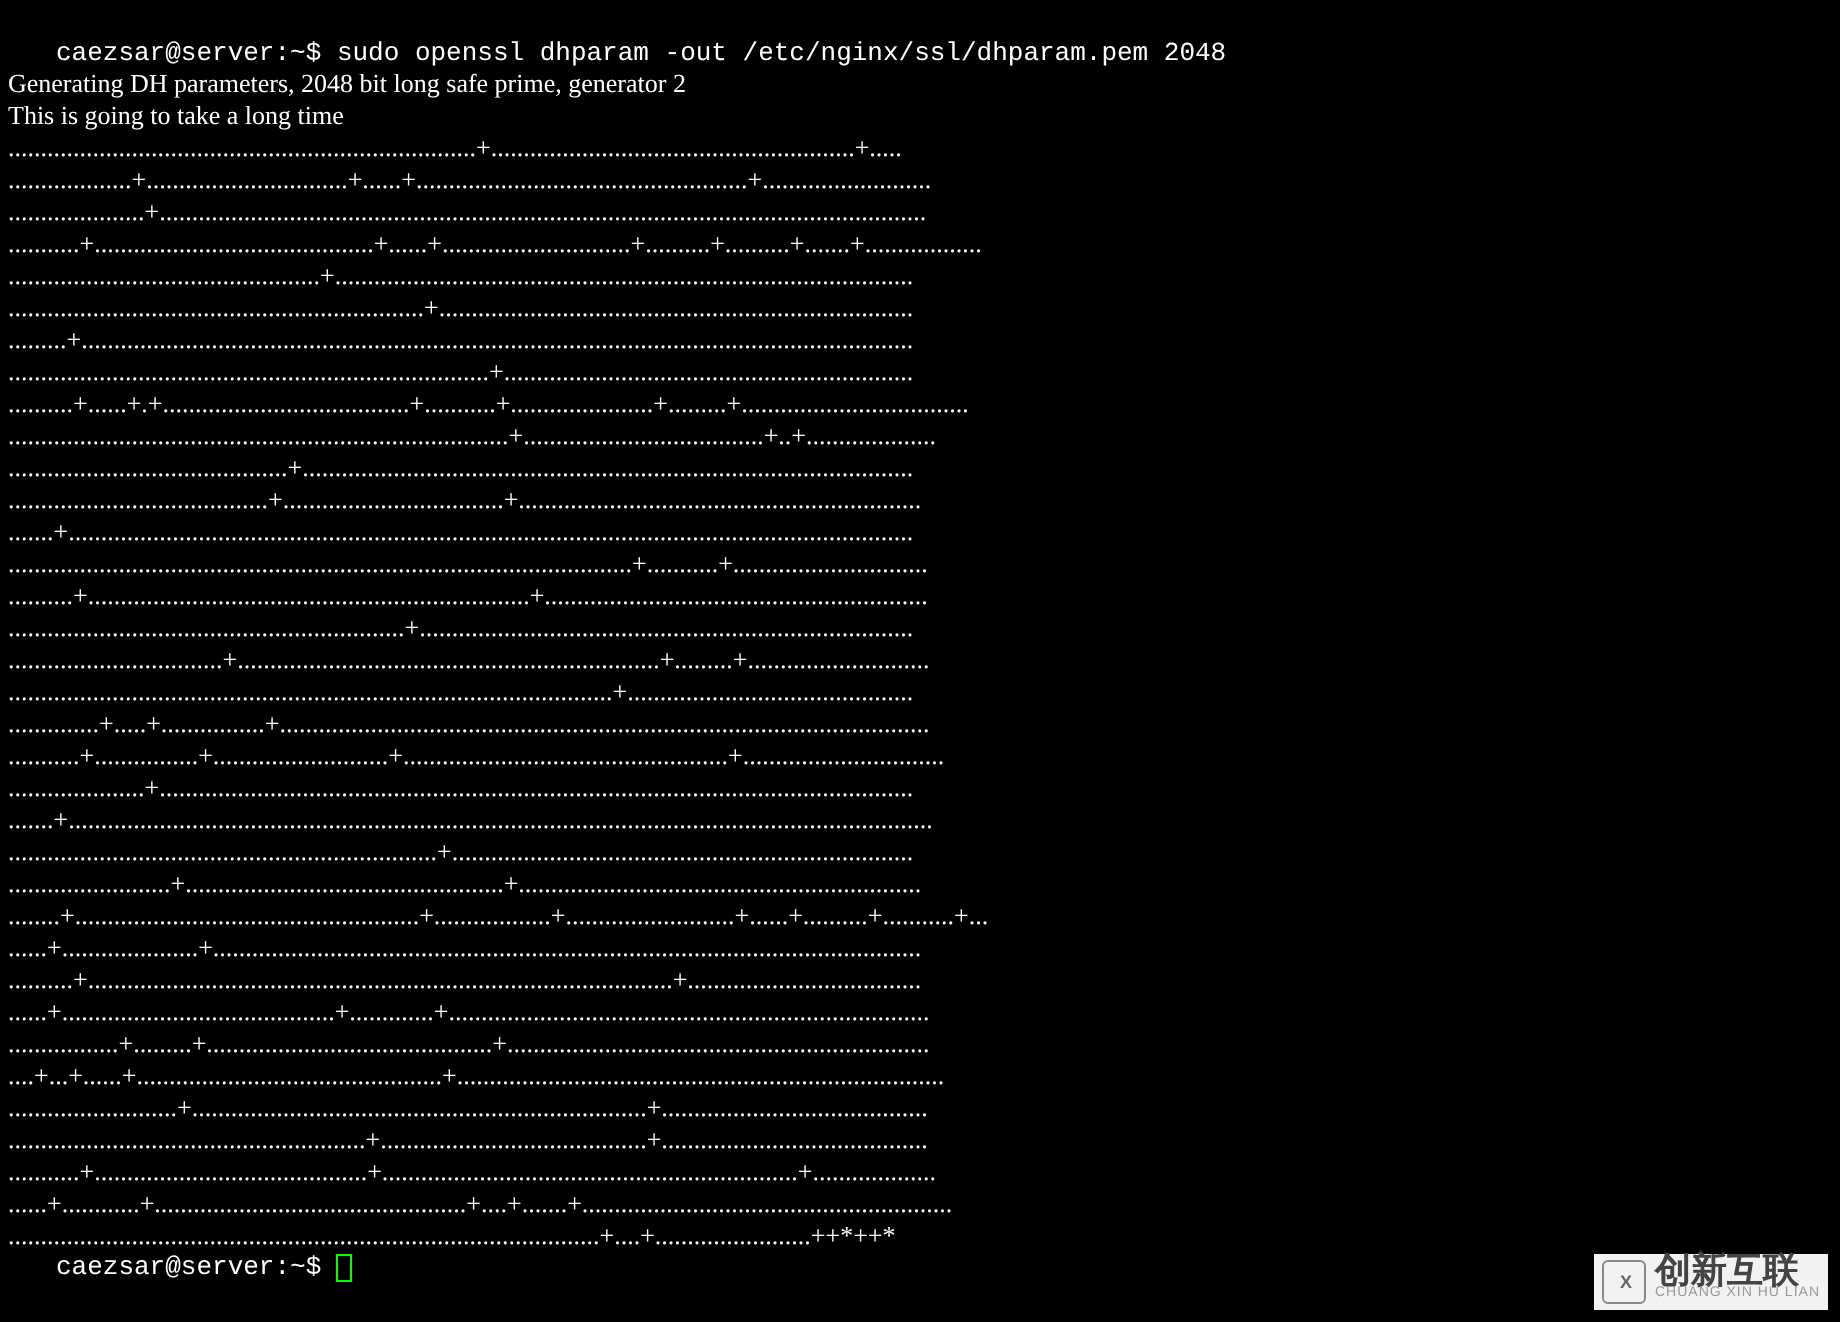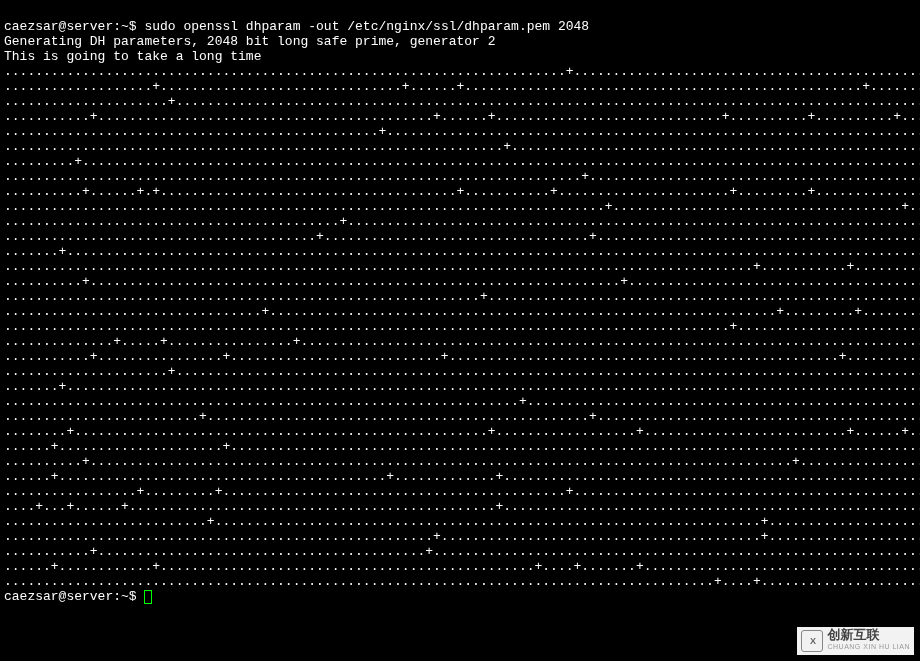--- a/index.html
+++ b/index.html
@@ -16,23 +16,23 @@
       line-height: 15px;
       color: #fff;
       overflow: hidden;
       position: relative;
       padding: 4px;
     }
     .terminal {
       white-space: pre;
       word-break: break-all;
     }
-    .prompt-user { color: #fff; }
+    .prompt-user { color: #fff; margin-left: 24px; }
     .cmd { color: #fff; margin-top: 42px; }
-    .output { color: #fff; }
+    .output { color: #fff; font-family: Liberation Serif, serif; }
     .cursor {
       display: inline-block;
       width: 8px;
       height: 14px;
       border: 1px solid #0f0;
       vertical-align: text-bottom;
     }
     .watermark {
       position: absolute;
       bottom: 6px;
@@ -54,21 +54,21 @@
       border-radius: 3px;
       display: flex;
       align-items: center;
       justify-content: center;
       font-size: 9px;
       font-weight: bold;
       color: #666;
       letter-spacing: -1px;
     }
     .watermark-text { display: flex; flex-direction: column; }
-    .watermark-main { font-size: 13px; color: #444; font-weight: bold; }
+    .watermark-main { font-size: 18px; color: #444; font-weight: bold; }
     .watermark-sub { font-size: 7px; color: #999; letter-spacing: 0.5px; }
   </style>
 </head>
 <body>
 
 <div class="terminal">
 <span><span class="prompt-user">caezsar@server:~$ </span><span class="cmd">sudo openssl dhparam -out /etc/nginx/ssl/dhparam.pem 2048</span></span>
 <span class="output">Generating DH parameters, 2048 bit long safe prime, generator 2</span>
 <span class="output">This is going to take a long time</span>
 <span class="output">........................................................................+........................................................+.....</span>

